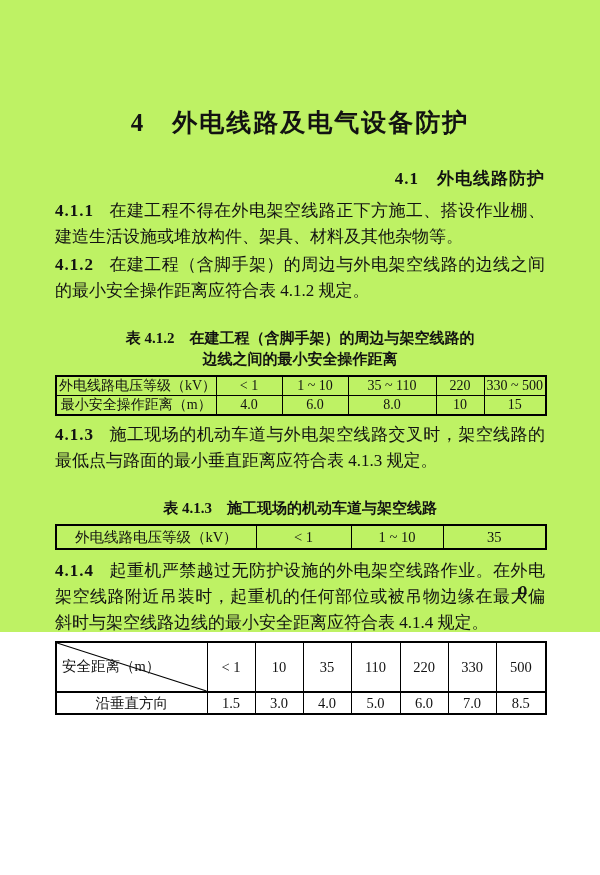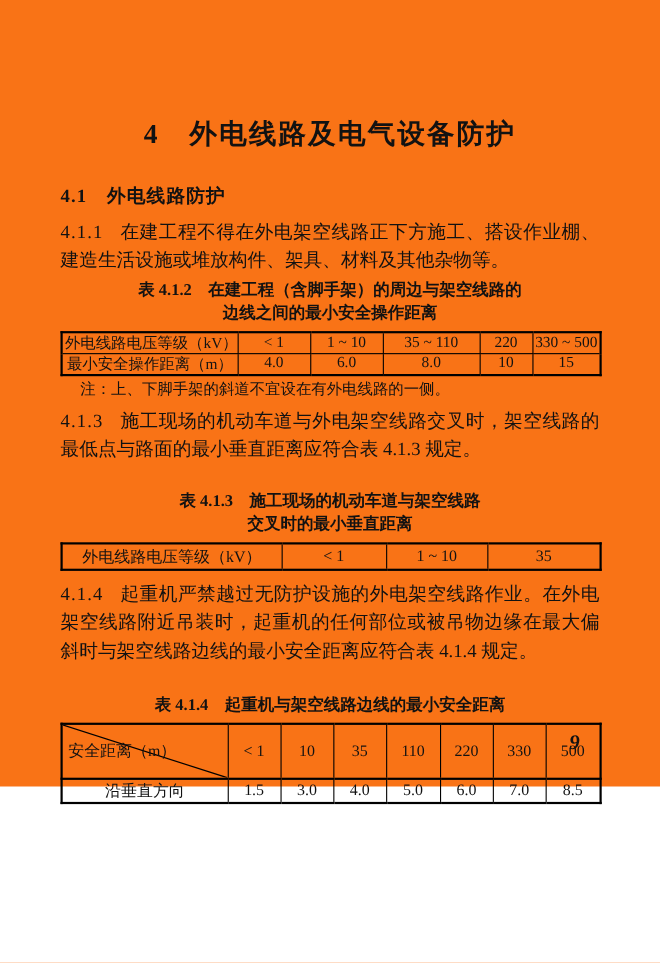--- a/index.html
+++ b/index.html
@@ -10,59 +10,59 @@
   body {
     width: 600px;
     height: 875px;
     font-family: "Liberation Serif", "DejaVu Serif", serif;
     color: #121212;
     overflow: hidden;
   }
   .page {
     position: relative;
     width: 600px;
-    height: 715px;
-    background: #f97316;
+    height: 632px;
+    background: #bef264;
   }
   .content {
     padding: 0 55px;
   }
   .doc-title {
     margin: 0;
     padding-top: 106px;
     text-align: center;
     font-size: 25px;
     font-weight: bold;
     letter-spacing: 2px;
     line-height: 33px;
   }
   .sec-title {
     margin: 28px 0 0 0;
-    text-align: left;
+    text-align: right;
     font-size: 17px;
     font-weight: bold;
     letter-spacing: 1px;
     line-height: 23px;
   }
   .clause {
     margin: 8px 0 0 0;
     font-size: 17px;
     line-height: 26px;
     text-align: justify;
     text-justify: inter-ideograph;
   }
   .clause.tight { margin-top: 2px; }
   .clause.c3 { margin-top: 6px; }
   .cnum {
-    font-weight: normal;
+    font-weight: bold;
     margin-right: 15px;
     letter-spacing: 1px;
   }
   .tbl-caption {
-    margin-top: 4px;
+    margin-top: 24px;
     text-align: center;
     font-weight: bold;
     font-size: 15px;
     line-height: 21px;
   }
   .tbl-caption.cap413 { margin-top: 24px; }
   .tbl-caption.cap414 { margin-top: 26px; }
   table.tbl {
     margin-top: 5px;
     border-collapse: collapse;
@@ -132,20 +132,23 @@
 <div class="page">
   <div class="content">
 
     <h1 class="doc-title">4　外电线路及电气设备防护</h1>
     <h2 class="sec-title">4.1　外电线路防护</h2>
 
     <p class="clause">
       <span class="cnum">4.1.1</span><span>在建工程不得在外电架空线路正下方施工、搭设作业棚、建造生活设施或堆放构件、架具、材料及其他杂物等。</span>
     </p>
 
+    <p class="clause tight">
+      <span class="cnum">4.1.2</span><span>在建工程（含脚手架）的周边与外电架空线路的边线之间的最小安全操作距离应符合表 4.1.2 规定。</span>
+    </p>
 
     <div class="tbl-caption">
       <div>表 4.1.2　在建工程（含脚手架）的周边与架空线路的</div>
       <div>边线之间的最小安全操作距离</div>
     </div>
 
     <table class="tbl t412">
       <colgroup>
         <col style="width:160px">
           <col style="width:66px">
@@ -166,29 +169,27 @@
         <tr>
           <td>最小安全操作距离（m）</td>
           <td>4.0</td>
           <td>6.0</td>
           <td>8.0</td>
           <td>10</td>
           <td>15</td>
         </tr>
       </tbody>
     </table>
-    <div class="tbl-note">注：上、下脚手架的斜道不宜设在有外电线路的一侧。</div>
 
     <p class="clause c3">
       <span class="cnum">4.1.3</span><span>施工现场的机动车道与外电架空线路交叉时，架空线路的最低点与路面的最小垂直距离应符合表 4.1.3 规定。</span>
     </p>
 
     <div class="tbl-caption cap413">
       <div>表 4.1.3　施工现场的机动车道与架空线路</div>
-      <div>交叉时的最小垂直距离</div>
     </div>
 
     <table class="tbl t413">
       <colgroup>
         <col style="width:200px">
           <col style="width:95px">
           <col style="width:92px">
           <col style="width:103px">
       </colgroup>
       <tbody>
@@ -198,21 +199,20 @@
           <td>1 ~ 10</td>
           <td>35</td>
         </tr>
       </tbody>
     </table>
 
     <p class="clause">
       <span class="cnum">4.1.4</span><span>起重机严禁越过无防护设施的外电架空线路作业。在外电架空线路附近吊装时，起重机的任何部位或被吊物边缘在最大偏斜时与架空线路边线的最小安全距离应符合表 4.1.4 规定。</span>
     </p>
 
-    <div class="tbl-caption cap414">表 4.1.4　起重机与架空线路边线的最小安全距离</div>
 
     <table class="tbl t414">
       <colgroup>
         <col style="width:151px">
           <col style="width:48px">
           <col style="width:48px">
           <col style="width:48px">
           <col style="width:49px">
           <col style="width:48px">
           <col style="width:48px">

